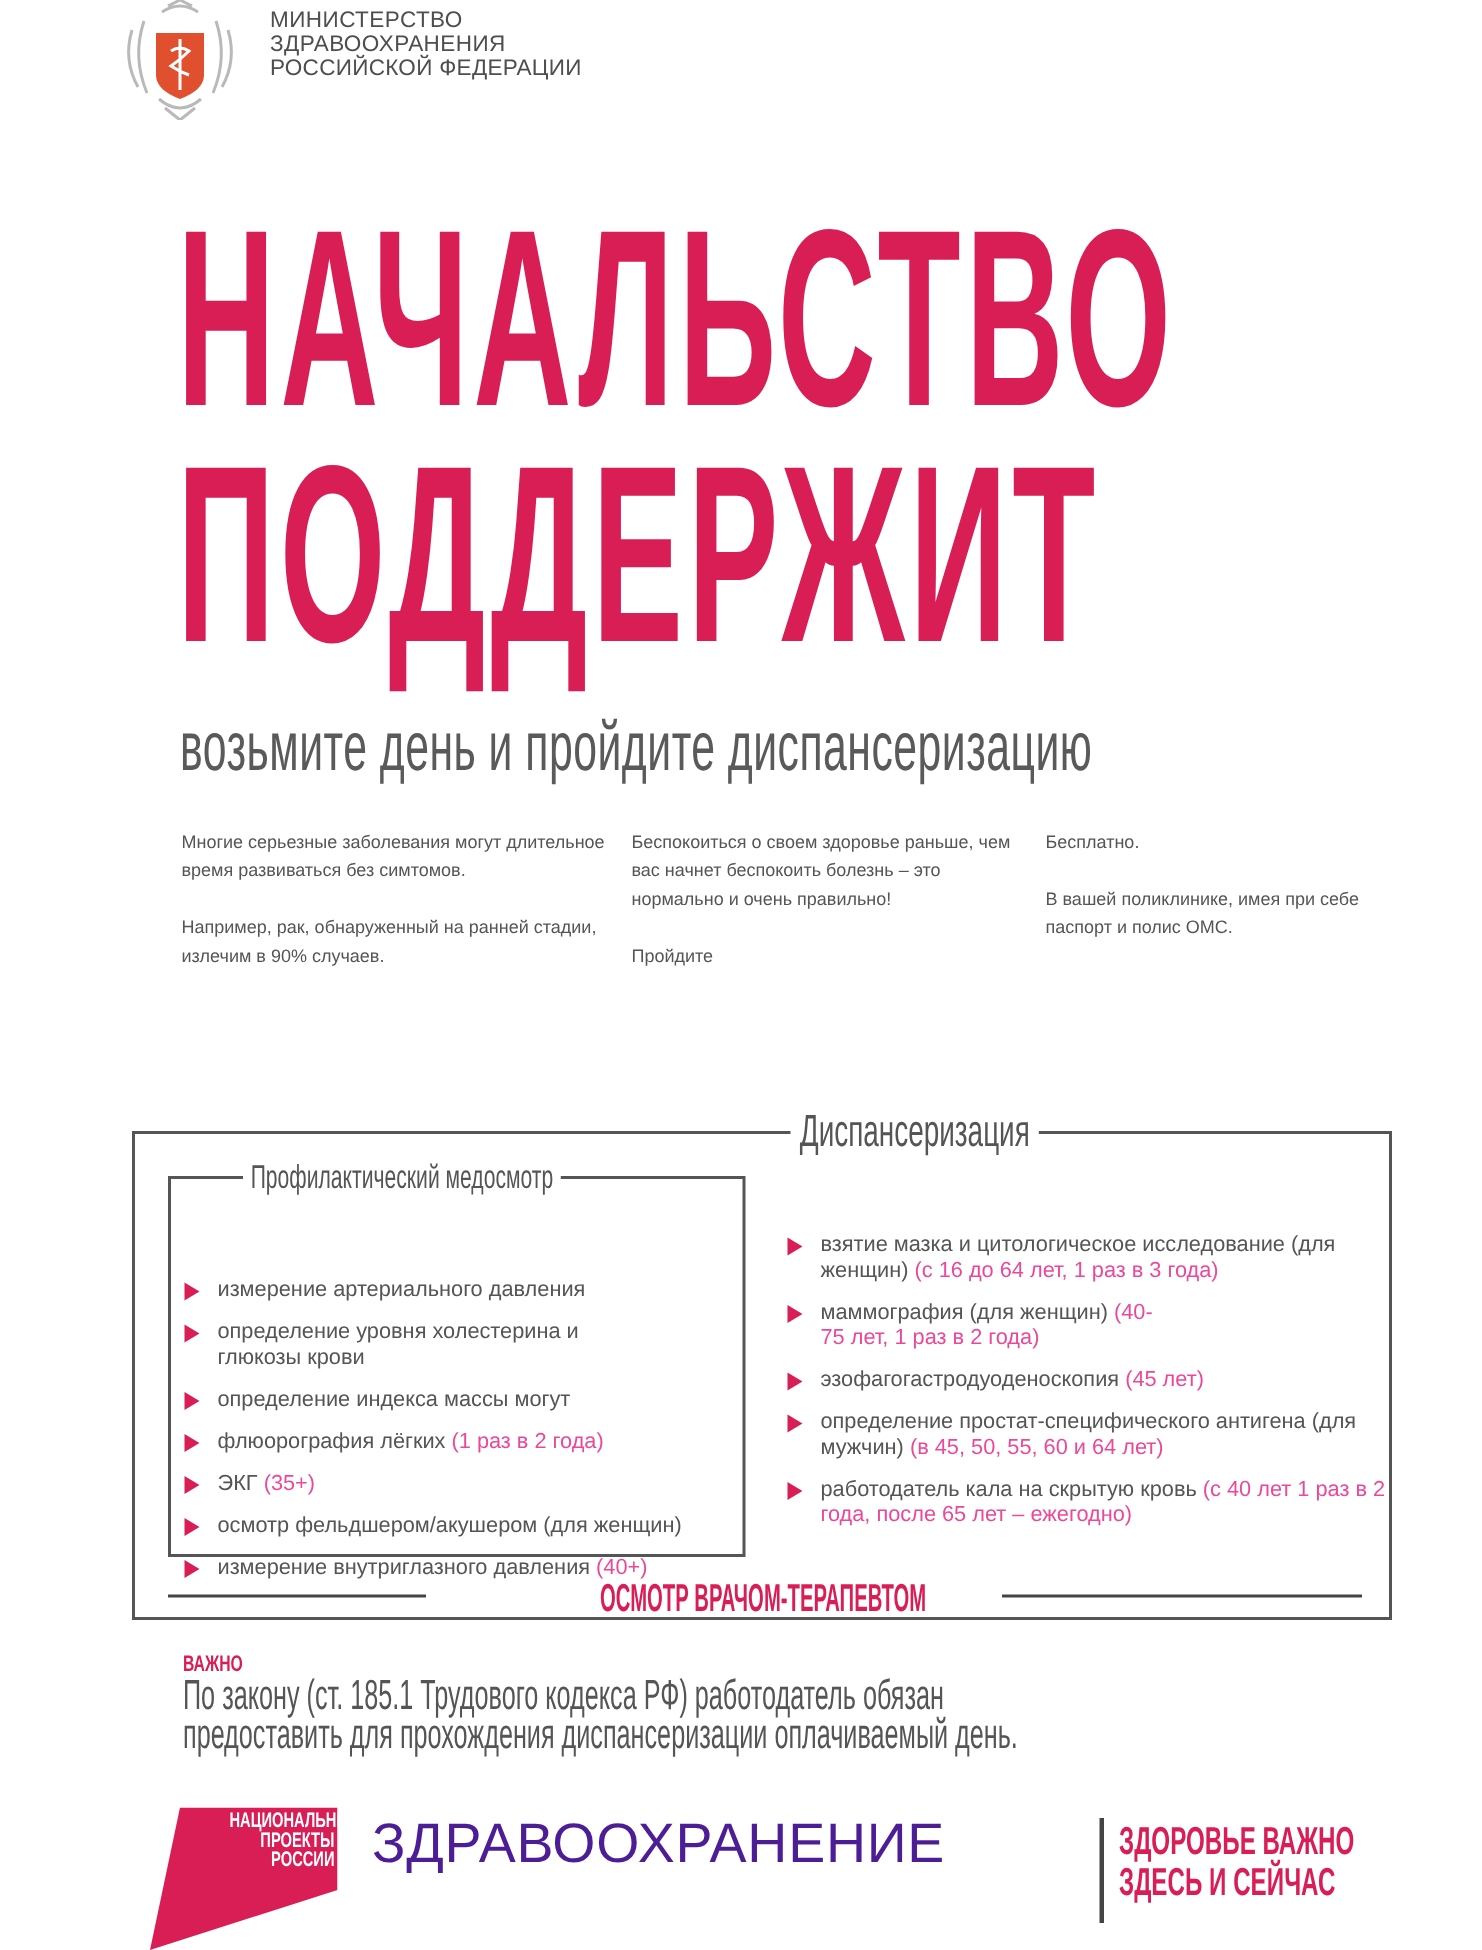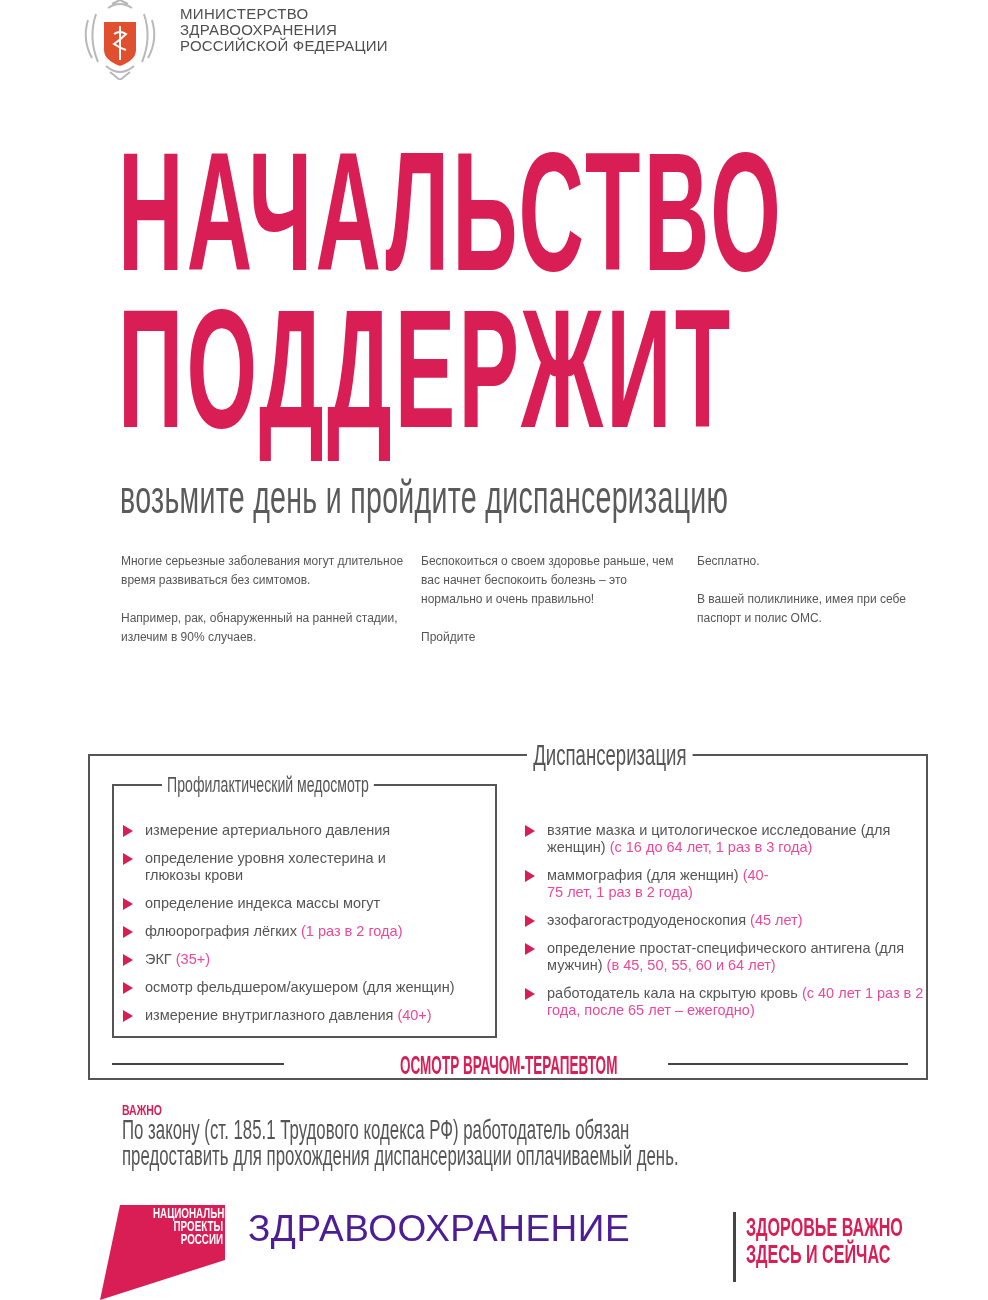--- a/index.html
+++ b/index.html
@@ -30,21 +30,21 @@
   
   .outer { left:88px; top:754px; width:840px; height:326px; border:2px solid #555; box-sizing:border-box; }
   .outer-title { left:527px; top:738px; background:#fff; padding:0 10px; font-size:30px; color:#555; transform:scale(0.62,1); transform-origin:left top; white-space:nowrap; }
   .inner { left:112px; top:784px; width:385px; height:254px; border:2px solid #555; box-sizing:border-box; }
   .inner-title { left:162px; top:772px; background:#fff; padding:0 8px; font-size:22px; color:#555; transform:scale(0.64,1); transform-origin:left top; white-space:nowrap; }
 
   .list { list-style:none; margin:0; padding:0; font-size:14.5px; color:#555; line-height:17px; }
   .list li { position:relative; padding-left:22px; }
   .list li::before { content:""; position:absolute; left:0; top:3px; width:0; height:0; border-top:6px solid transparent; border-bottom:6px solid transparent; border-left:10px solid #d91e55; }
   .list .ex { color:#ec4899;text-align:right; }
-  .list-left { left:123px; top:822px; width:370px; }
+  .list-left { left:123px; top:852px; width:370px; }
   .list-left li { margin-bottom:11px; }
   .list-right { left:525px; top:822px; width:400px; }
   .list-right li { margin-bottom:11px; }
 
   .therapist-line { height:2px; background:#444; top:1063px; }
   .therapist { left:400px; top:1050px; font-size:26px; font-weight:bold; color:#d91e55; transform:scale(0.52,1); transform-origin:left top; white-space:nowrap; }
 
   .important-label { left:122px; top:1101px; font-size:15px; font-weight:bold; color:#d91e55; transform:scale(0.7,1); transform-origin:left top; }
   .important-text { left:122px; top:1117px; font-size:28px; color:#555; line-height:26px; transform:scale(0.6,1); transform-origin:left top; white-space:nowrap; }
 

